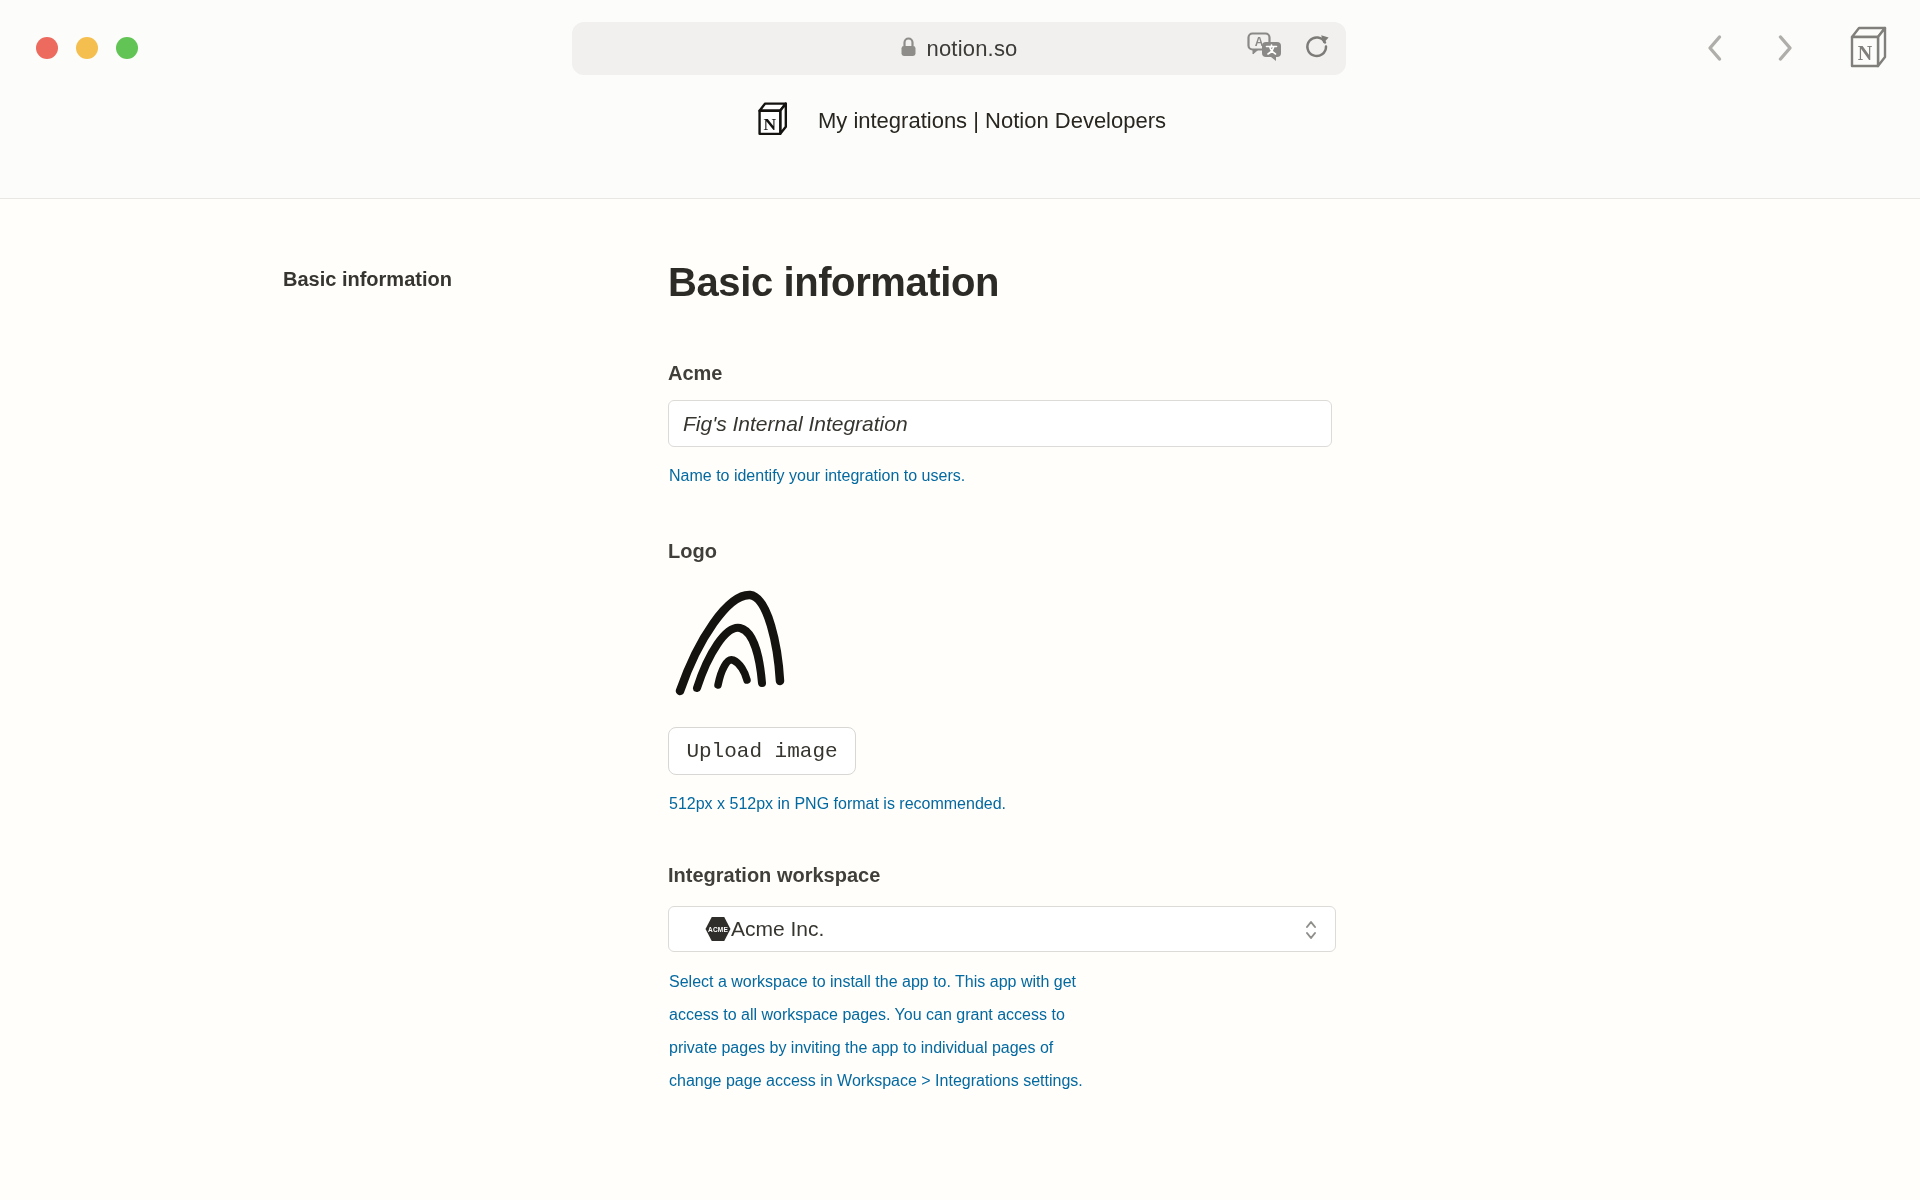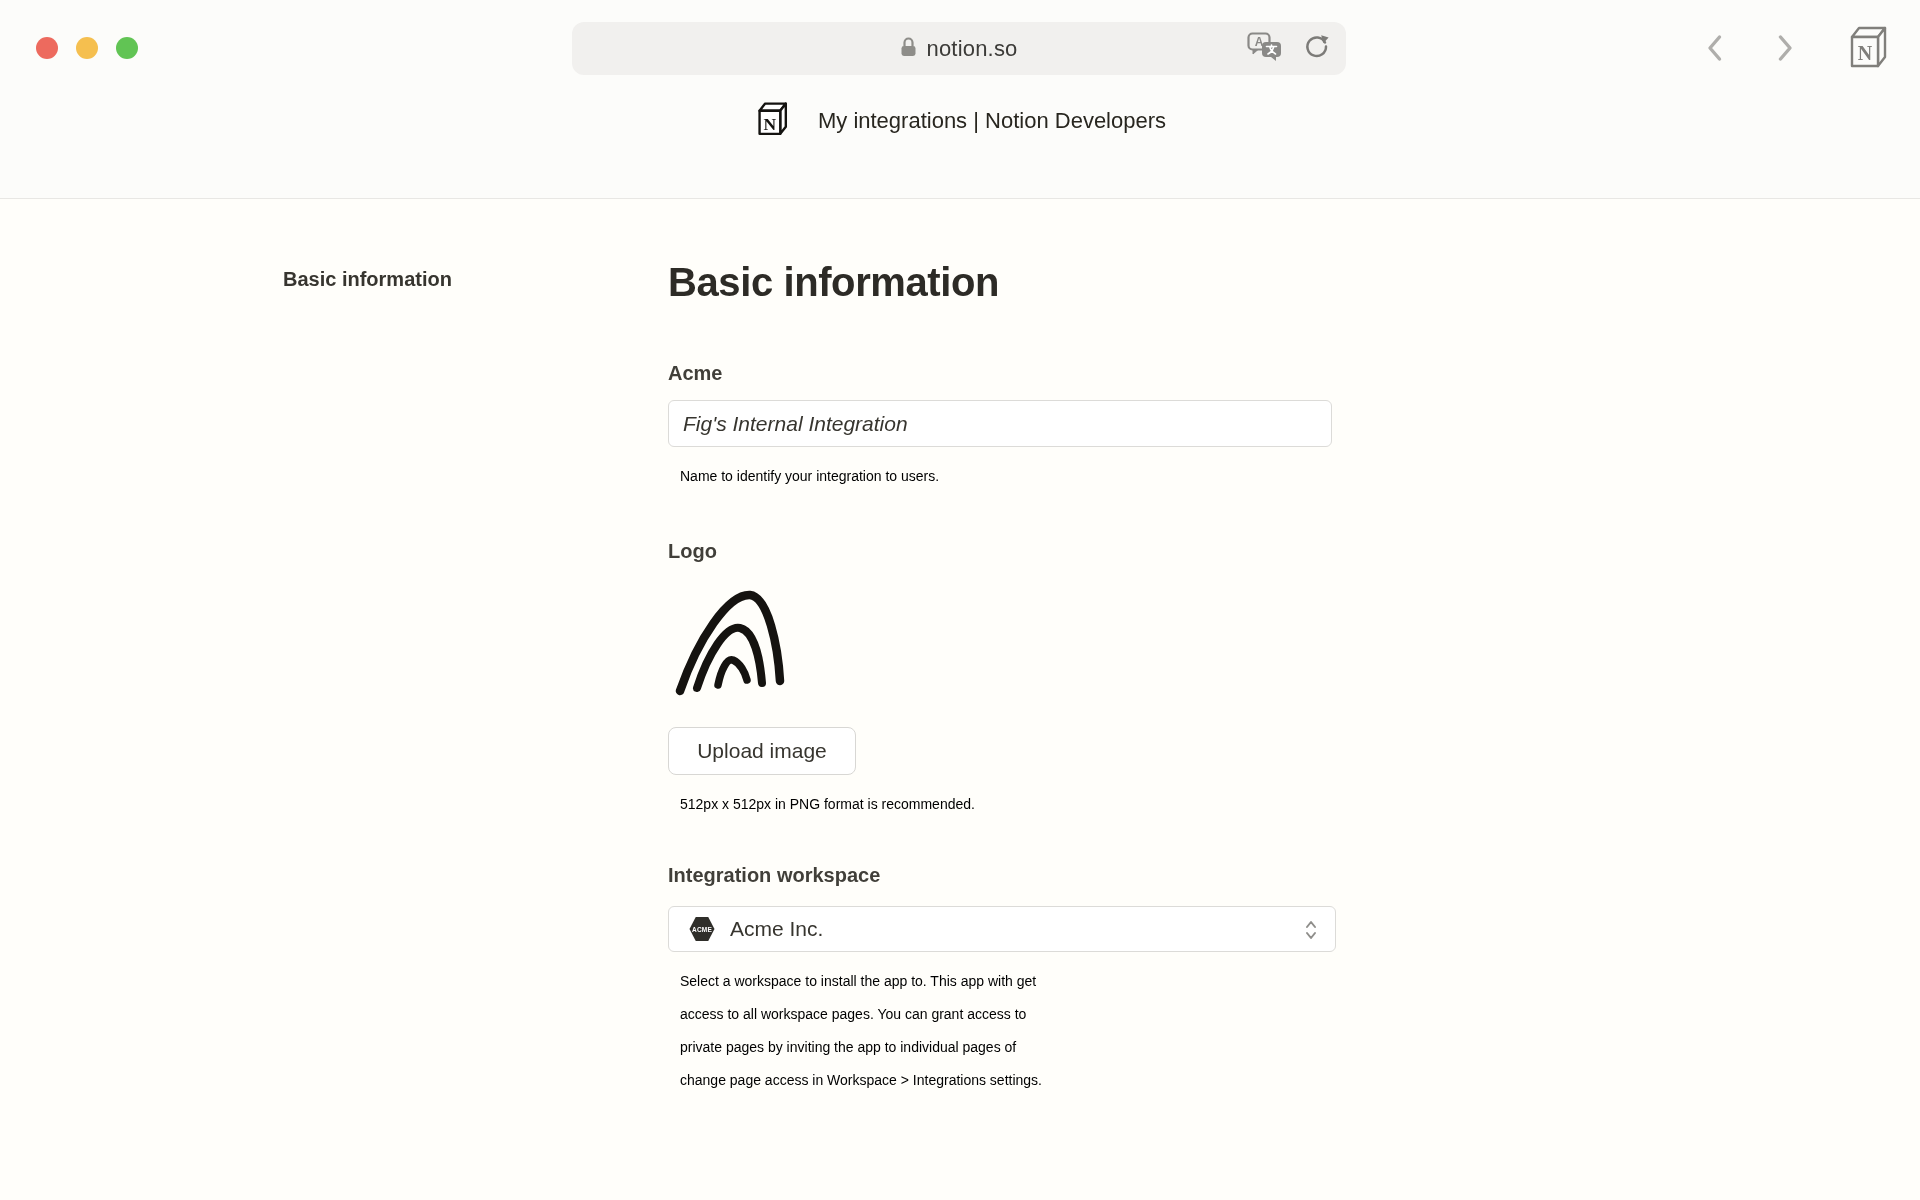--- a/index.html
+++ b/index.html
@@ -32,43 +32,43 @@
 
   
   #sidebar-item { position:absolute; left:283px; top:268px; font-size:20px;
                   font-weight:700; color:#37352F; cursor:pointer; }
 
   #main { position:absolute; left:668px; top:260px; width:668px; }
   #page-heading { position:absolute; left:0; top:0; font-size:40px; font-weight:700;
                   letter-spacing:-.4px; color:#2D2B26; white-space:nowrap; }
 
   .field-label { position:absolute; left:0; font-size:20px; font-weight:700; color:#413F39; }
-  .muted { position:absolute; left:12px; font-size:14px; color:#000000; line-height:30px; }
+  .muted { position:absolute; left:1px; font-size:16px; color:#0369a1; line-height:30px; }
 
   #name-label { top:102px; }
   #name-input { position:absolute; left:0; top:140px; width:664px; height:47px;
                 background:#FFFFFF; border:1px solid #DCDBD8; border-radius:6px;
                 padding:0 14px; font-family:"Liberation Sans",sans-serif;
                 font-size:21px; color:#37352F; outline:none;font-style:italic; }
   #name-help { top:201px; }
 
   #logo-label { top:280px; }
   #logo-art { position:absolute; left:2px; top:324px; }
 
   #upload-btn { position:absolute; left:0; top:467px; width:188px; height:48px;
                 background:#FFFFFF; border:1px solid #D8D7D4; border-radius:8px;
                 display:flex; align-items:center; justify-content:center;
-                font-family:Liberation Sans, sans-serif; font-size:21px; color:#37352F;
+                font-family:Liberation Mono, monospace; font-size:21px; color:#37352F;
                 cursor:pointer; }
   #logo-help { top:529px; }
 
   #ws-label { top:604px; }
   #ws-select { position:absolute; left:0; top:646px; width:668px; height:46px;
                background:#FFFFFF; border:1px solid #DCDBD8; border-radius:6px;
-               display:flex; align-items:center; padding-left:20px; gap:15px; cursor:pointer; }
+               display:flex; align-items:center; padding-left:36px; cursor:pointer; }
   #ws-badge { width:26px; height:26px; background:#2F2E2A; color:#FFFFFF;
               clip-path:polygon(26% 4%, 74% 4%, 98% 50%, 74% 96%, 26% 96%, 2% 50%);
               display:flex; align-items:center; justify-content:center;
               font-size:6.5px; font-weight:700; letter-spacing:.2px; }
   #ws-value { font-size:21px; font-weight:500; color:#37352F; }
   #ws-stepper { position:absolute; right:16px; top:11px; }
   #ws-help { top:705px; width:612px; white-space:pre-line; line-height:33px; }
 </style>
 </head>
 <body>

